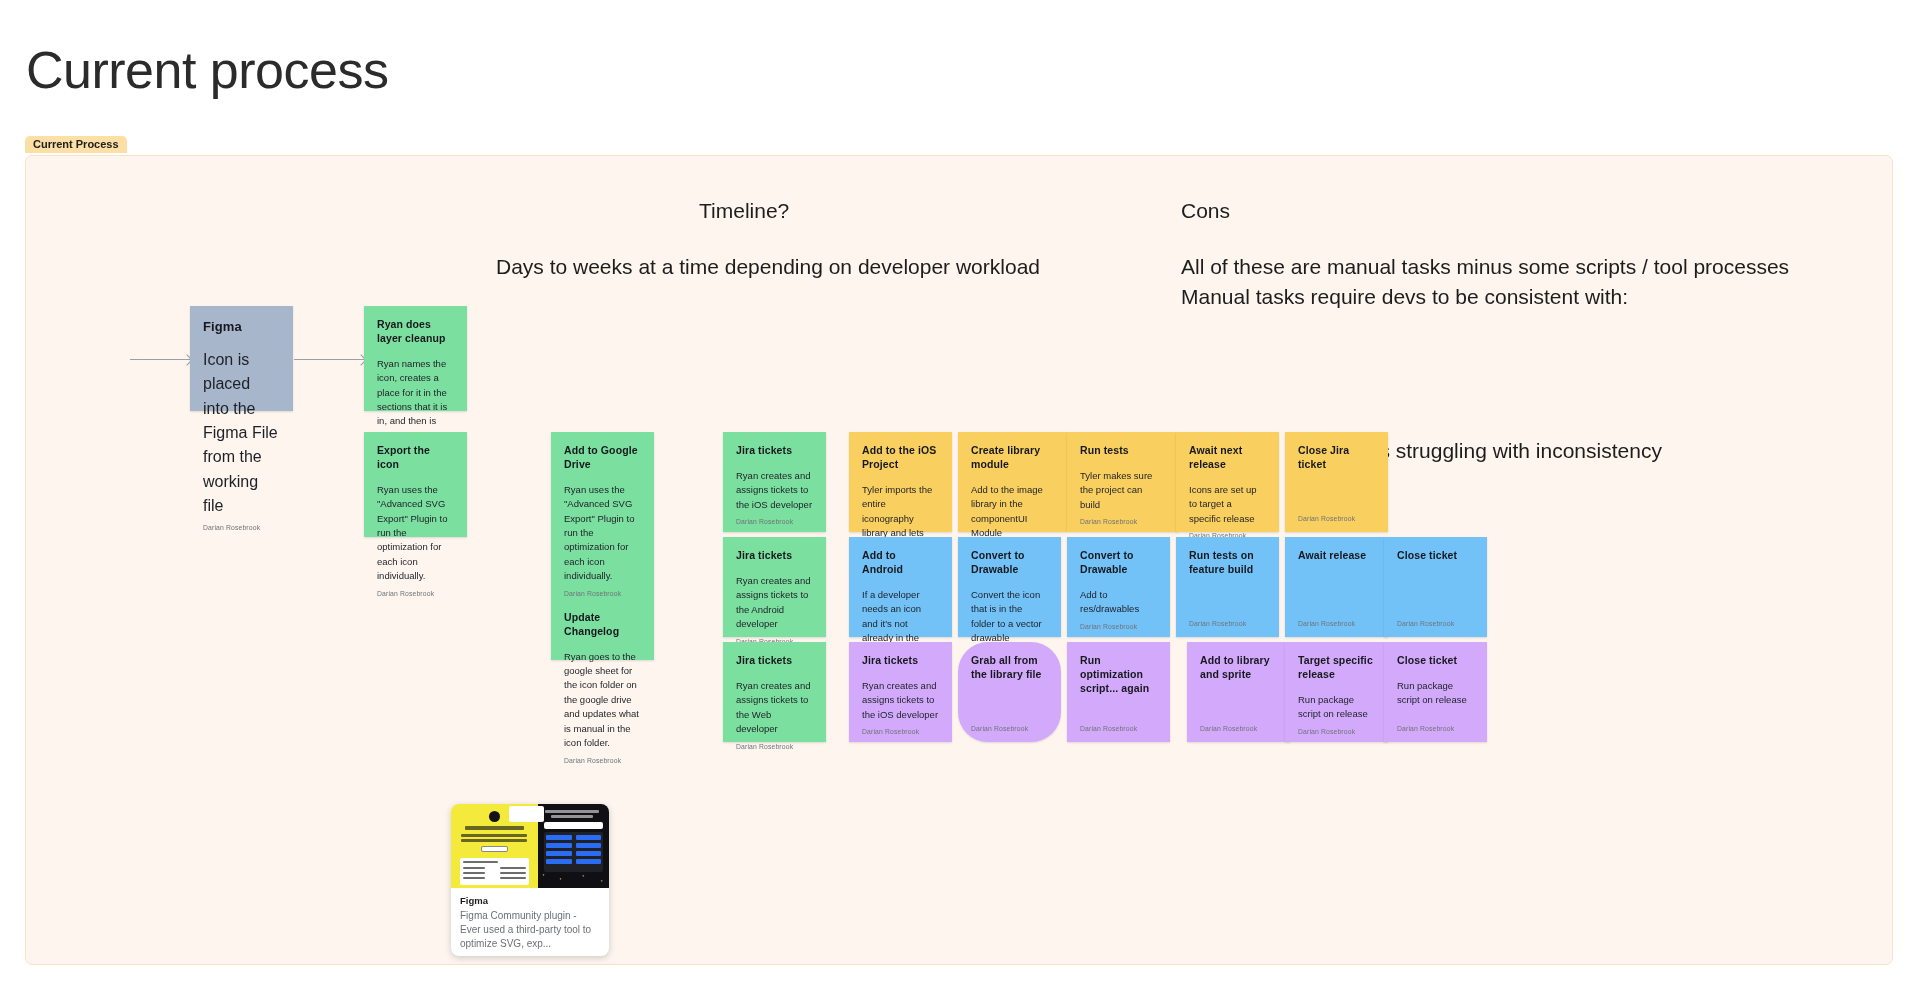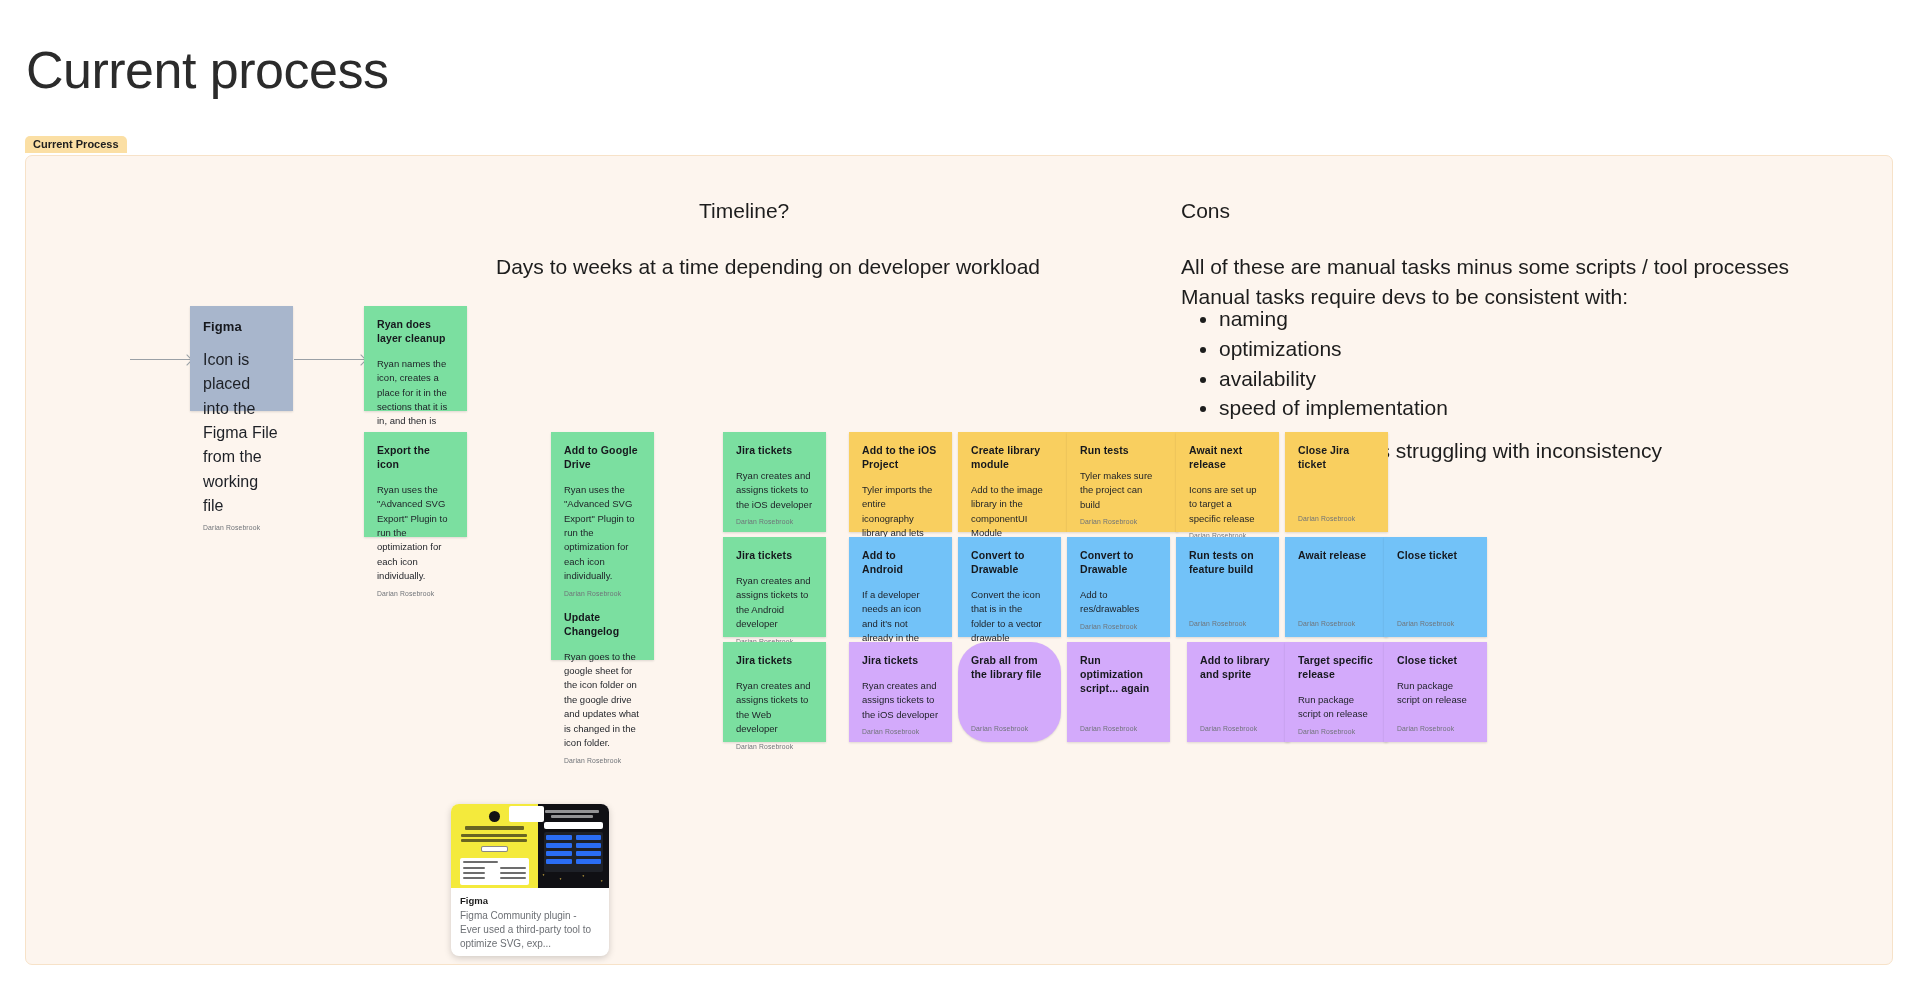--- a/index.html
+++ b/index.html
@@ -166,26 +166,20 @@
 <div id="section-tag">Current Process</div>
 
 <div id="canvas-frame">
 
   <div id="timeline-heading" class="canvas-text">Timeline?</div>
   <div id="timeline-body" class="canvas-text">Days to weeks at a time depending on developer workload</div>
 
   <div id="cons-heading" class="canvas-text">Cons</div>
   <div id="cons-body" class="canvas-text"><span>All of these are manual tasks minus some scripts / tool processes</span>
 <span>Manual tasks require devs to be consistent with:</span></div>
-  <ul id="cons-list">
-      <li>naming</li>
-      <li>optimizations</li>
-      <li>availability</li>
-      <li>speed of implementation</li>
-    </ul>
   <div id="cons-footer" class="canvas-text">Everything without it is struggling with inconsistency</div>
 
 
   <div class="arrow" style="left:104px;top:203px;width:60px;"></div>
 
   <div class="card lg" style="left:164px;top:150px;width:103px;height:105px;background:#a8b6cc;">
     <div class="card-title">Figma</div>
     <div class="card-body">Icon is placed into the Figma File from the working file</div>
     <div class="card-author">Darian Rosebrook</div>
   </div>
@@ -202,21 +196,21 @@
     <div class="card-title">Export the icon</div>
     <div class="card-body">Ryan uses the "Advanced SVG Export" Plugin to run the optimization for each icon individually.</div>
     <div class="card-author">Darian Rosebrook</div>
   </div>
 
   <div class="card" style="left:525px;top:276px;width:103px;height:228px;background:#7bdfa0;">
     <div class="card-title">Add to Google Drive</div>
     <div class="card-body" style="flex:0 0 auto;">Ryan uses the "Advanced SVG Export" Plugin to run the optimization for each icon individually.</div>
     <div class="card-author" style="margin-bottom:14px;">Darian Rosebrook</div>
     <div class="card-title">Update Changelog</div>
-    <div class="card-body">Ryan goes to the google sheet for the icon folder on the google drive and updates what is changed in the icon folder.</div>
+    <div class="card-body">Ryan goes to the google sheet for the icon folder on the google drive and updates what is manual in the icon folder.</div>
     <div class="card-author">Darian Rosebrook</div>
   </div>
 
   <div id="figma-embed">
     <div id="figma-thumb">
       <div class="left">
         <span class="t-dot" style="left:44%;top:7px;width:11px;height:11px;"></span>
         <span class="t-bar" style="left:16%;top:22px;width:68%;height:4px;"></span>
         <span class="t-bar" style="left:12%;top:30px;width:76%;height:2.5px;"></span>
         <span class="t-bar" style="left:12%;top:35px;width:76%;height:2.5px;"></span>

